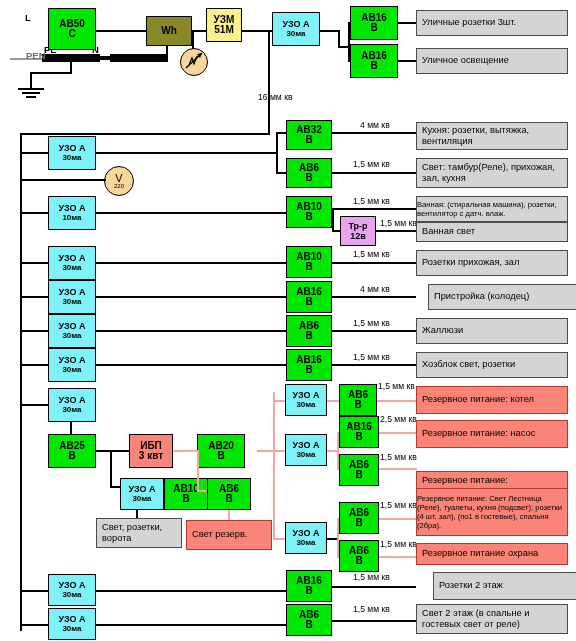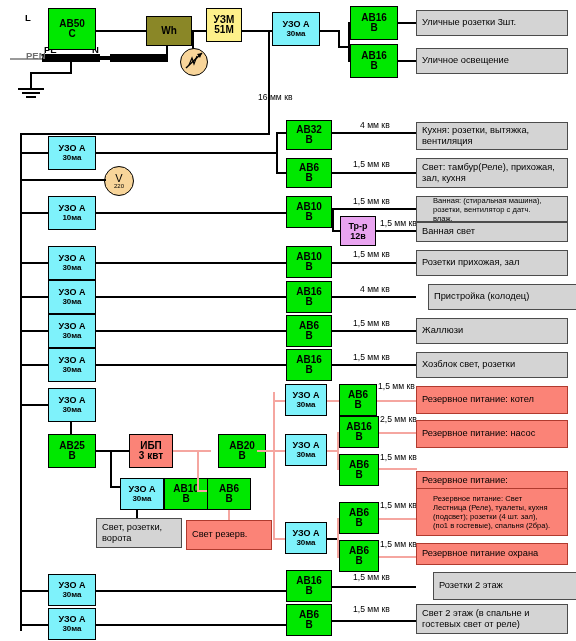--- a/index.html
+++ b/index.html
@@ -13,21 +13,21 @@
   .uzo .l1{font-size:9px;}
   .uzo .l2{font-size:8px;}
   .yel{background:#fdf08a;font-weight:bold;font-size:10px;}
   .olive{background:#8a8727;font-weight:bold;font-size:10px;color:#000;}
   .pink{background:#e9a4f0;font-weight:bold;font-size:9px;}
   .ibp{background:#fb8377;font-weight:bold;font-size:10px;}
   .desc{position:absolute;box-sizing:border-box;border:1px solid #4c4c4c;background:#d4d4d4;
         font-size:9.3px;line-height:11.5px;color:#000;padding:3px 5px;text-align:left;
         display:flex;align-items:center;}
   .desc.red{background:#fb8377;border-color:#b03a2e;}
-  .desc.tiny{font-size:7.6px;line-height:9px;padding:2px 16px;}
+  .desc.tiny{font-size:7.6px;line-height:9px;padding:2px 0;}
   .w{position:absolute;background:#000;}
   .wr{position:absolute;background:#f5a6a0;}
   .lbl{position:absolute;font-size:8.6px;color:#000;white-space:nowrap;}
   .lblb{position:absolute;font-size:9.5px;color:#000;font-weight:bold;white-space:nowrap;}
   .gauge{position:absolute;border:1.5px solid #000;border-radius:50%;background:#f8d59a;
          display:flex;flex-direction:column;align-items:center;justify-content:center;}
   .gauge .g1{font-size:11px;line-height:10px;}
   .gauge .g2{font-size:6px;line-height:6px;}
   .penline{position:absolute;background:#9a9a9a;height:2px;}
   svg.ov{position:absolute;left:0;top:0;width:576px;height:641px;pointer-events:none;}
@@ -256,21 +256,21 @@
   </div>
   <div class="box brk" style="left:164px;top:478px;width:44px;height:32px;">
     <span>АВ10</span>
     <span>В</span>
   </div>
   <div class="w" style="left:136px;top:510px;width:2px;height:10px;"></div>
   <div class="w" style="left:136px;top:518px;width:38px;height:2px;"></div>
   <div class="desc" style="left:96px;top:518px;width:86px;height:30px;">Свет, розетки, ворота</div>
 
   <div class="wr" style="left:173px;top:450px;width:38px;height:2px;"></div>
-  <div class="box brk" style="left:218px;top:434px;width:48px;height:34px;">
+  <div class="box brk" style="left:197px;top:434px;width:48px;height:34px;">
     <span>АВ20</span>
     <span>В</span>
   </div>
   <div class="wr" style="left:197px;top:450px;width:2px;height:42px;"></div>
   <div class="wr" style="left:197px;top:490px;width:12px;height:2px;"></div>
   <div class="box brk" style="left:207px;top:478px;width:44px;height:32px;">
     <span>АВ6</span>
     <span>В</span>
   </div>
   <div class="wr" style="left:228px;top:510px;width:2px;height:12px;"></div>

